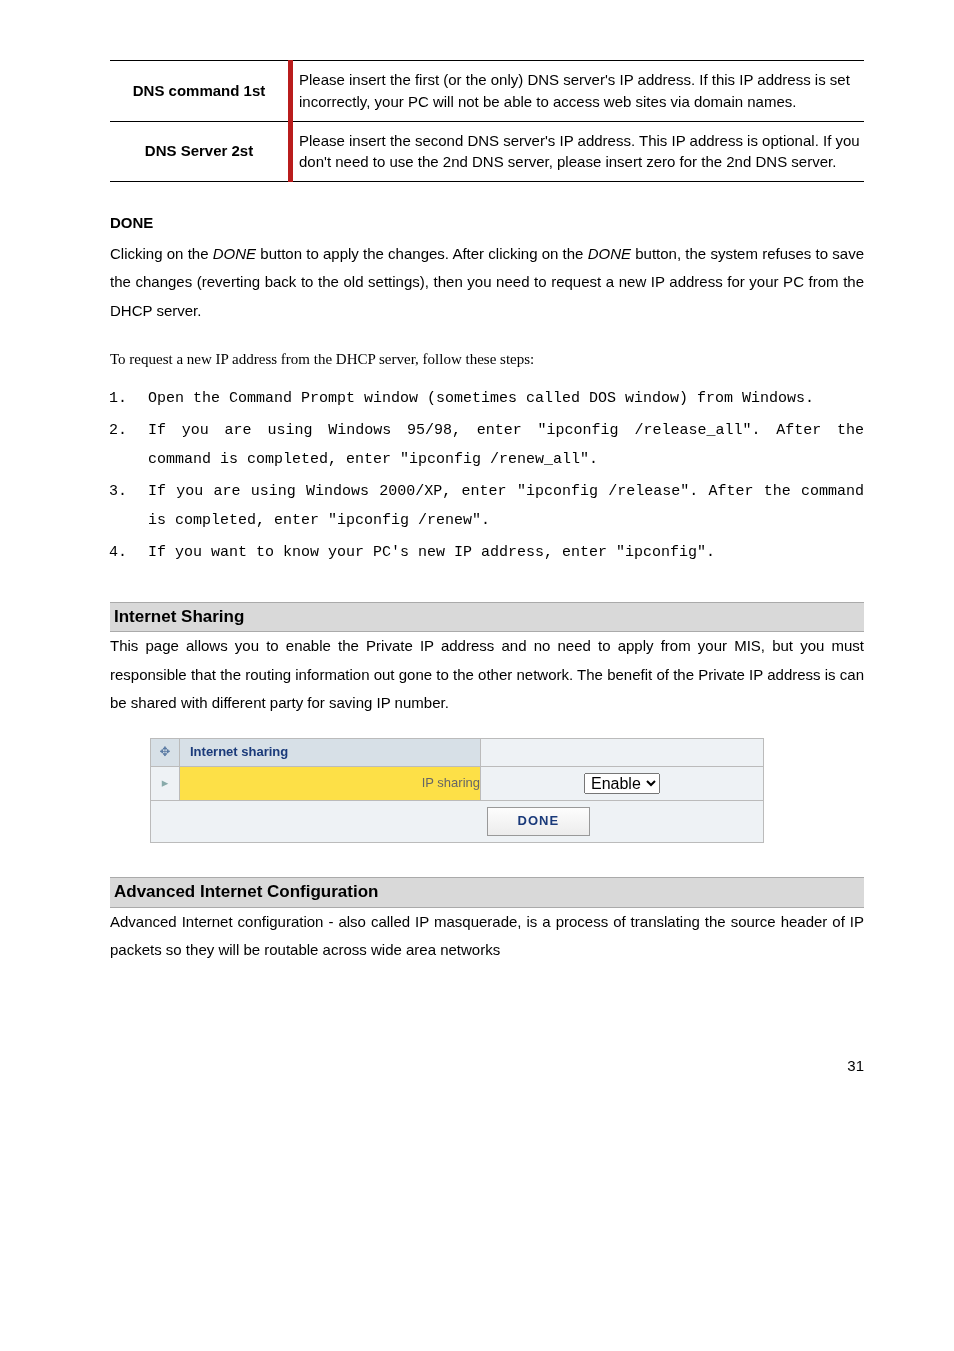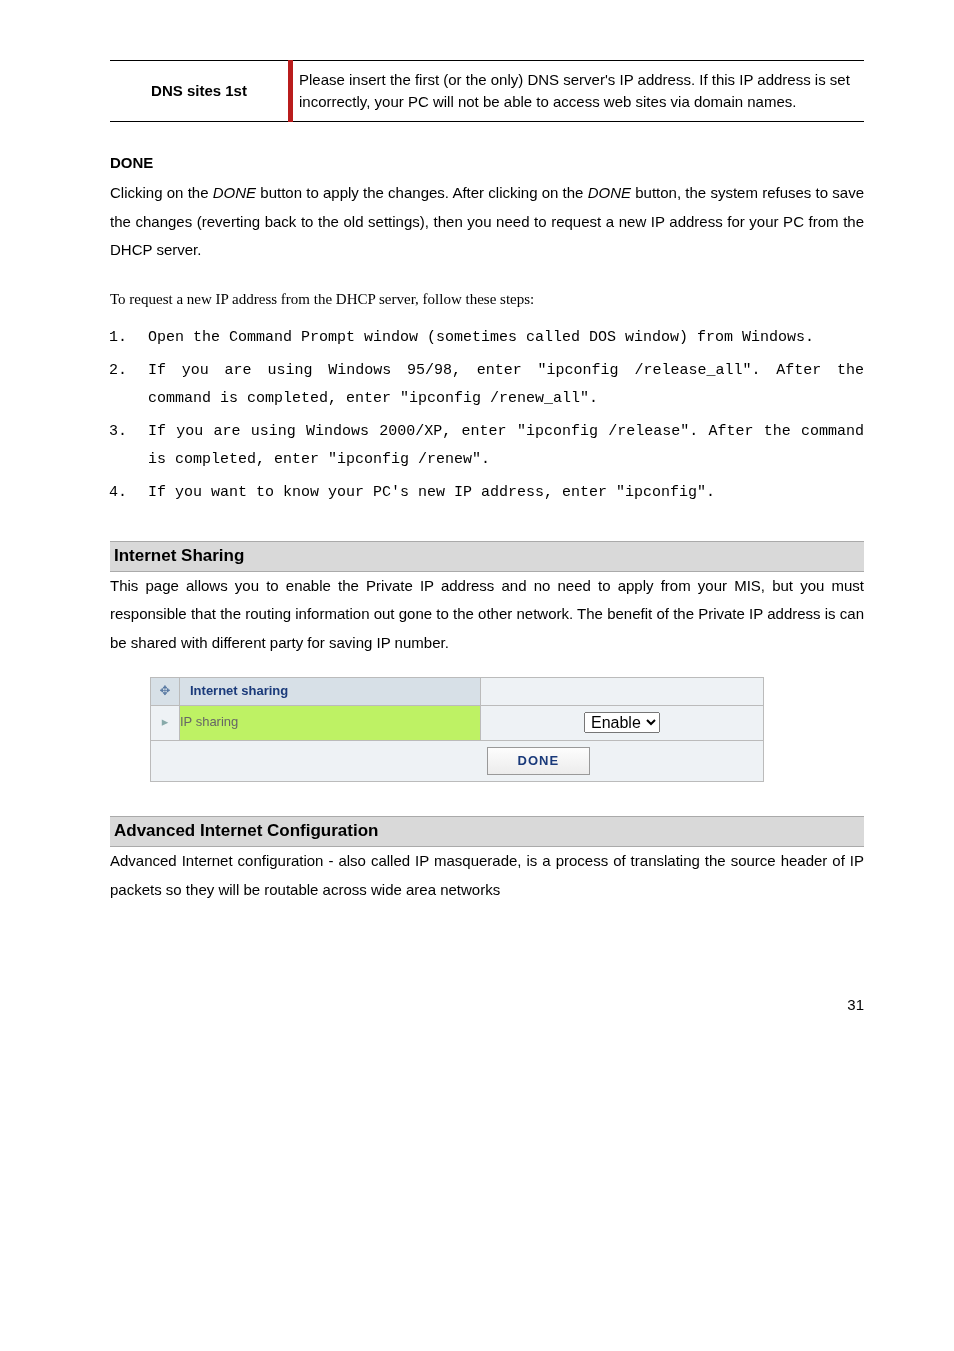--- a/index.html
+++ b/index.html
@@ -91,23 +91,23 @@
     width: 280px;
     background: #eef2f5;
   }
   .ui-row-icon {
     background: #eef2f5;
     color: #8aa;
     text-align: center;
     padding: 6px 0;
   }
   .ui-row-label {
-    background: #bef264;
+    background: #fde047;
     color: #666;
-    text-align: left;
+    text-align: right;
     padding: 6px 0;
     margin-top: 7px;
   }
   .ui-row-value {
     background: #eef2f5;
     text-align: center;
     padding: 6px 0;
     font-size: 14px;
   }
   .ui-row-value select {
@@ -135,22 +135,26 @@
     font-size: 15px;
     margin-top: 90px;
   }
 </style>
 </head>
 <body>
 
 <table class="tbl">
   <tbody>
       <tr>
-    <td class="label">DNS sites 1st</td>
+    <td class="label">DNS command 1st</td>
     <td class="desc">Please insert the first (or the only) DNS server's IP address. If this IP address is set incorrectly, your PC will not be able to access web sites via domain names.</td>
+  </tr>
+  <tr>
+    <td class="label">DNS Server 2st</td>
+    <td class="desc">Please insert the second DNS server's IP address. This IP address is optional. If you don't need to use the 2nd DNS server, please insert zero for the 2nd DNS server.</td>
   </tr>
 </tbody>
   </table>
 
 <div class="section-heading">DONE</div>
 <div class="body-text">
   Clicking on the <i>DONE</i> button to apply the changes. After clicking on the <i>DONE</i> button, the system refuses to save the changes (reverting back to the old settings), then you need to request a new IP address for your PC from the DHCP server.
 </div>
 
 <div class="body-text" style="margin-bottom:11px;font-family:Liberation Serif, serif;">To request a new IP address from the DHCP server, follow these steps:</div>

